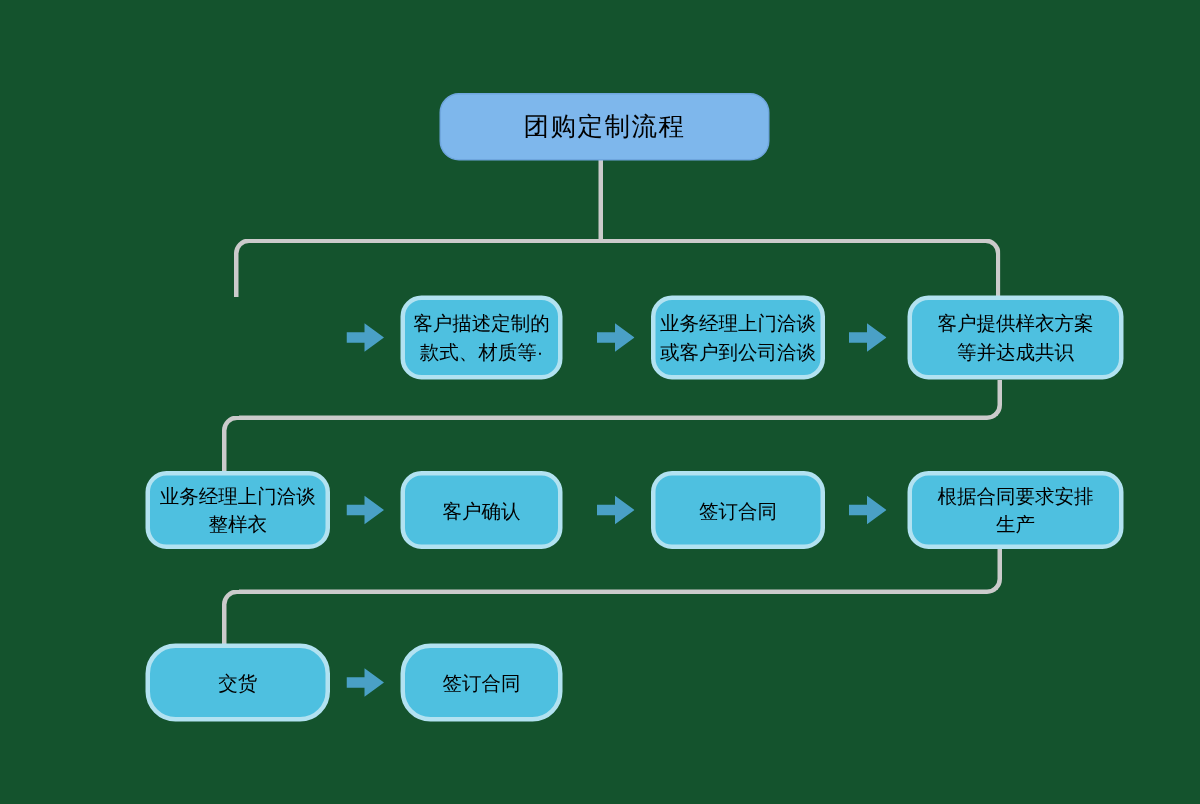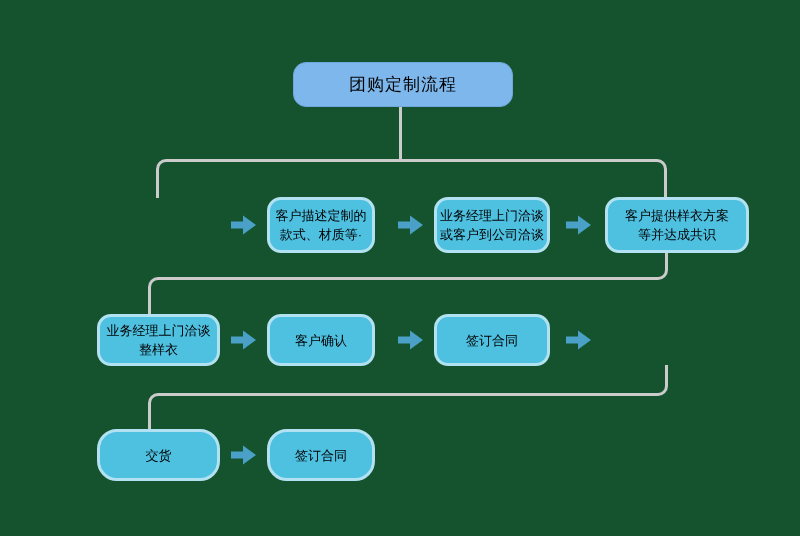--- a/index.html
+++ b/index.html
@@ -123,20 +123,24 @@
   <div class="step col1 row2">
     <span class="lbl">业务经理上门洽谈
 整样衣</span>
   </div>
   <div class="step col2 row2">
     <span class="lbl">客户确认</span>
   </div>
   <div class="step col3 row2">
     <span class="lbl">签订合同</span>
   </div>
+  <div class="step col4 row2">
+    <span class="lbl">根据合同要求安排
+生产</span>
+  </div>
 
   <div class="step col1 row3">
     <span class="lbl">交货</span>
   </div>
   <div class="step col2 row3">
     <span class="lbl">签订合同</span>
   </div>
 
   <span class="arrow arr-x1 arr-r1">
     <svg viewBox="0 0 25 20">

